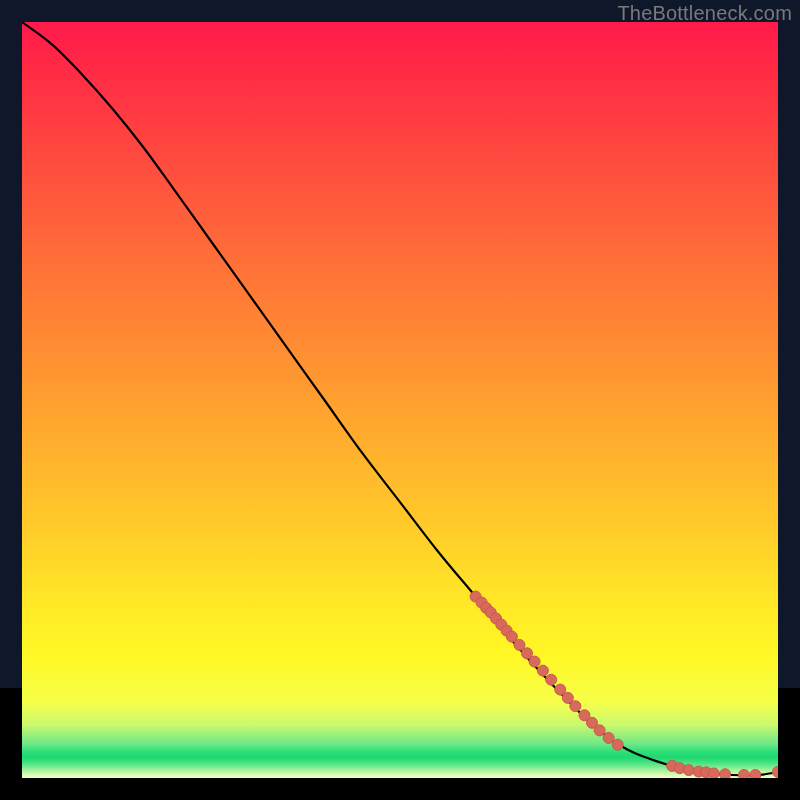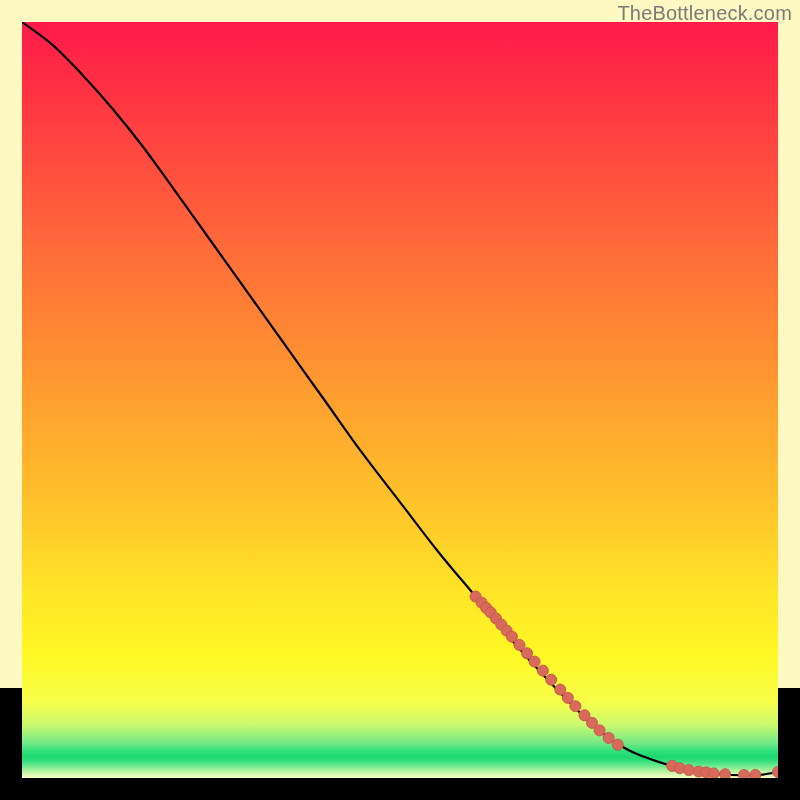--- a/index.html
+++ b/index.html
@@ -8,21 +8,21 @@
     width: 800px;
     height: 800px;
     background: #000;
     overflow: hidden;
     font-family: Arial, Helvetica, sans-serif;
   }
   .frame {
     position: relative;
     width: 800px;
     height: 688px;
-    background: #fef9c3;
+    background: #0f172a;
   }
   .plot {
     position: absolute;
     left: 22px;
     top: 22px;
     width: 756px;
     height: 756px;
     
     background: linear-gradient(to bottom,
       #ff1a4b 0%,

